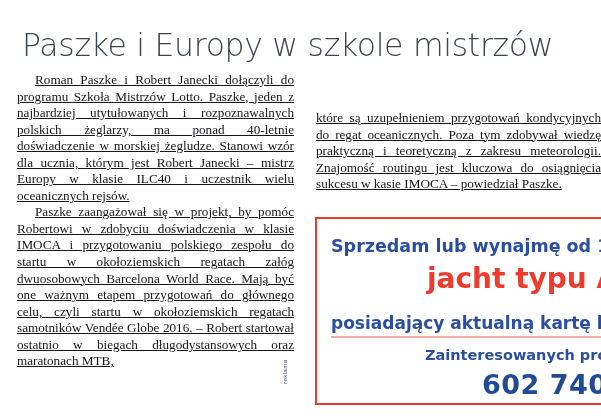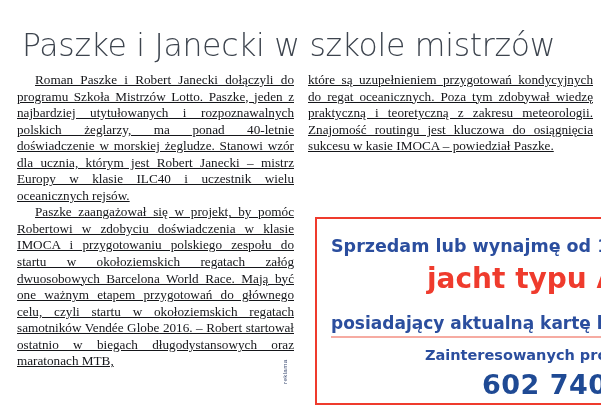--- a/index.html
+++ b/index.html
@@ -55,24 +55,25 @@
     margin: 0;
     text-indent: 18px;
   }
   .col-left {
     left: 17px;
     width: 277px;
     height: 348px;
     overflow: hidden;
   }
   .col-right {
-    left: 308px;
+    left: 316px;
     width: 285px;
     height: 140px;
     overflow: hidden;
+    margin-top: 38px;
   }
 
   
   .reklama {
     position: absolute;
     left: 299px;
     top: 352px;
     width: 12px;
     height: 52px;
     font-family: "Liberation Sans", sans-serif;
@@ -157,21 +158,21 @@
     letter-spacing: 0.5px;
     color: #1f4a94;
     white-space: nowrap;
   }
 </style>
 </head>
 <body>
 
 <div id="page">
 
-  <h1 class="headline">Paszke i Janecki w szkole mistrzów</h1>
+  <h1 class="headline">Paszke i Europy w szkole mistrzów</h1>
 
   <div class="col col-left">
     <p>Roman Paszke i Robert Janecki dołączyli do programu Szkoła Mistrzów Lotto. Paszke, jeden z najbardziej utytułowanych i rozpoznawalnych polskich żeglarzy, ma ponad 40-letnie doświadczenie w morskiej żegludze. Stanowi wzór dla ucznia, którym jest Robert Janecki – mistrz Europy w klasie ILC40 i uczestnik wielu oceanicznych rejsów.</p>
     <p>Paszke zaangażował się w projekt, by pomóc Robertowi w zdobyciu doświadczenia w klasie IMOCA i przygotowaniu polskiego zespołu do startu w okołoziemskich regatach załóg dwuosobowych Barcelona World Race. Mają być one ważnym etapem przygotowań do głównego celu, czyli startu w okołoziemskich regatach samotników Vendée Globe 2016. – Robert startował ostatnio w biegach długodystansowych oraz maratonach MTB,</p>
   </div>
 
   <div class="col col-right">
     <p style="text-indent:0">które są uzupełnieniem przygotowań kondycyjnych do regat oceanicznych. Poza tym zdobywał wiedzę praktyczną i teoretyczną z zakresu meteorologii. Znajomość routingu jest kluczowa do osiągnięcia sukcesu w kasie IMOCA – powiedział Paszke.</p>
   </div>
 

